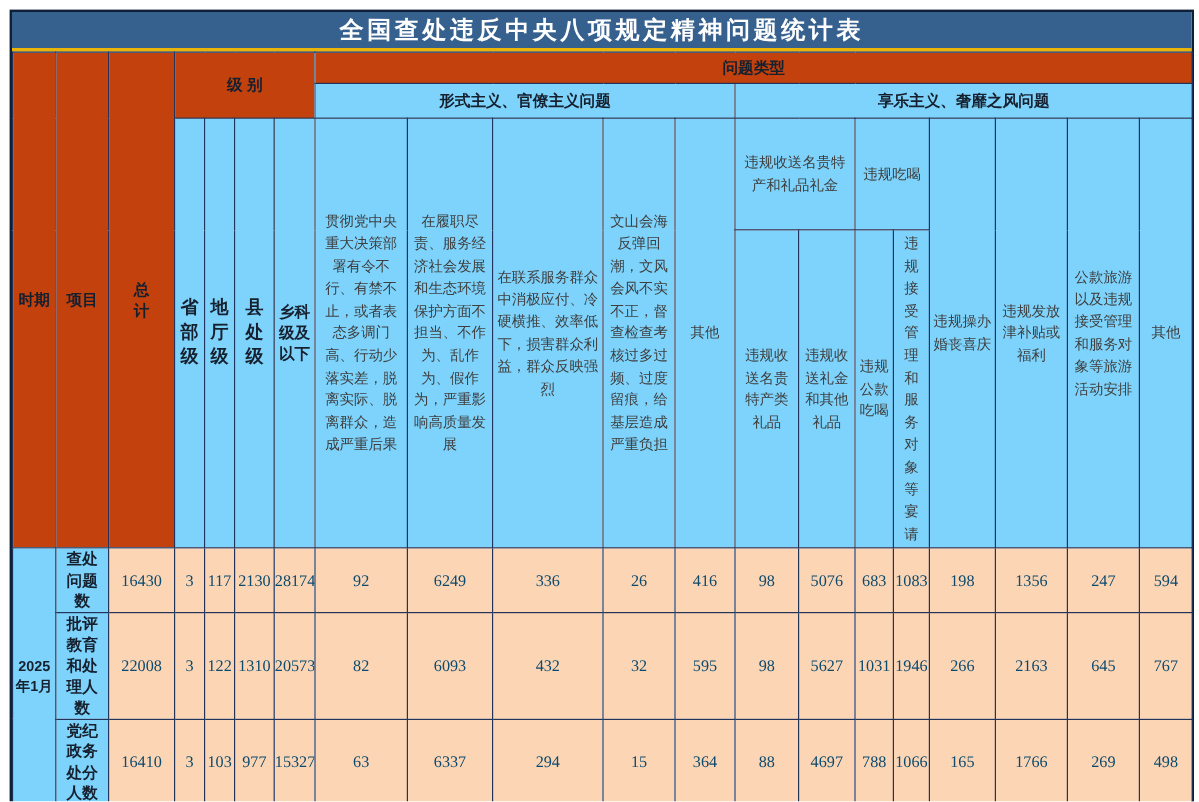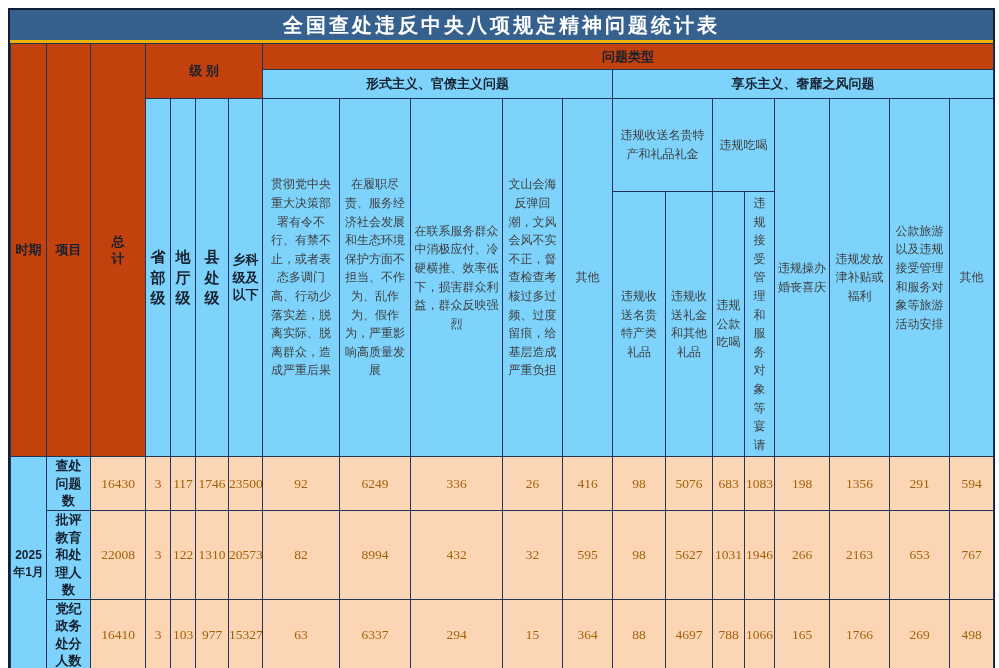--- a/index.html
+++ b/index.html
@@ -14,21 +14,21 @@
   
   .hm { background:#c2410c; }   
   .hl { background:#7dd3fc; }   
   
   .bh { font-weight:bold; color:#16202e; font-size:13px; line-height:1.35; text-align:center; word-break:break-all; }
   .bh-sm { font-size:15px; padding:0 4px; }
   
   .sh { font-weight:normal; color:#3f3f3f; font-size:12px; line-height:1.55; text-align:center;
         font-family:"Liberation Serif","DejaVu Serif",serif; padding:2px 3px; word-break:break-all; }
   
-  .num { background:#fcd5b4; color:#a16207; font-size:13.5px; text-align:center;
+  .num { background:#fcd5b4; color:#0c4a6e; font-size:13.5px; text-align:center;
          font-family:"Liberation Serif","DejaVu Serif",serif; }
   
   .r-type { height:26px; } .r-cat { height:29px; } .r-desc { height:93px; } .r-sub { height:110px; }
   .r-d1 { height:40px; } .r-d2 { height:65px; } .r-d3 { height:45px; }
   .period-cell { font-size:12px; }
   .item-cell { padding:0 3px; }
   .total-inner { display:inline-block; width:1.15em; }
 </style>
 </head>
 <body>
@@ -97,55 +97,55 @@
         <th class="hl sh">违规公款吃喝</th>
         <th class="hl sh">违规接受管理和服务对象等宴请</th>
       </tr>
 
       <tr class="r-d1">
         <td class="hl bh period-cell" rowspan="3">2025年1月</td>
         <td class="hl bh item-cell">查处问题数</td>
         <td class="num">16430</td>
         <td class="num">3</td>
         <td class="num">117</td>
-        <td class="num">1746</td>
-        <td class="num">23500</td>
+        <td class="num">2130</td>
+        <td class="num">28174</td>
         <td class="num">92</td>
         <td class="num">6249</td>
         <td class="num">336</td>
         <td class="num">26</td>
         <td class="num">416</td>
         <td class="num">98</td>
         <td class="num">5076</td>
         <td class="num">683</td>
         <td class="num">1083</td>
         <td class="num">198</td>
         <td class="num">1356</td>
-        <td class="num">291</td>
+        <td class="num">247</td>
         <td class="num">594</td>
       </tr>
       <tr class="r-d2">
         <td class="hl bh item-cell">批评教育和处理人数</td>
         <td class="num">22008</td>
         <td class="num">3</td>
         <td class="num">122</td>
         <td class="num">1310</td>
         <td class="num">20573</td>
         <td class="num">82</td>
-        <td class="num">8994</td>
+        <td class="num">6093</td>
         <td class="num">432</td>
         <td class="num">32</td>
         <td class="num">595</td>
         <td class="num">98</td>
         <td class="num">5627</td>
         <td class="num">1031</td>
         <td class="num">1946</td>
         <td class="num">266</td>
         <td class="num">2163</td>
-        <td class="num">653</td>
+        <td class="num">645</td>
         <td class="num">767</td>
       </tr>
       <tr class="r-d3">
         <td class="hl bh item-cell">党纪政务处分人数</td>
         <td class="num">16410</td>
         <td class="num">3</td>
         <td class="num">103</td>
         <td class="num">977</td>
         <td class="num">15327</td>
         <td class="num">63</td>

